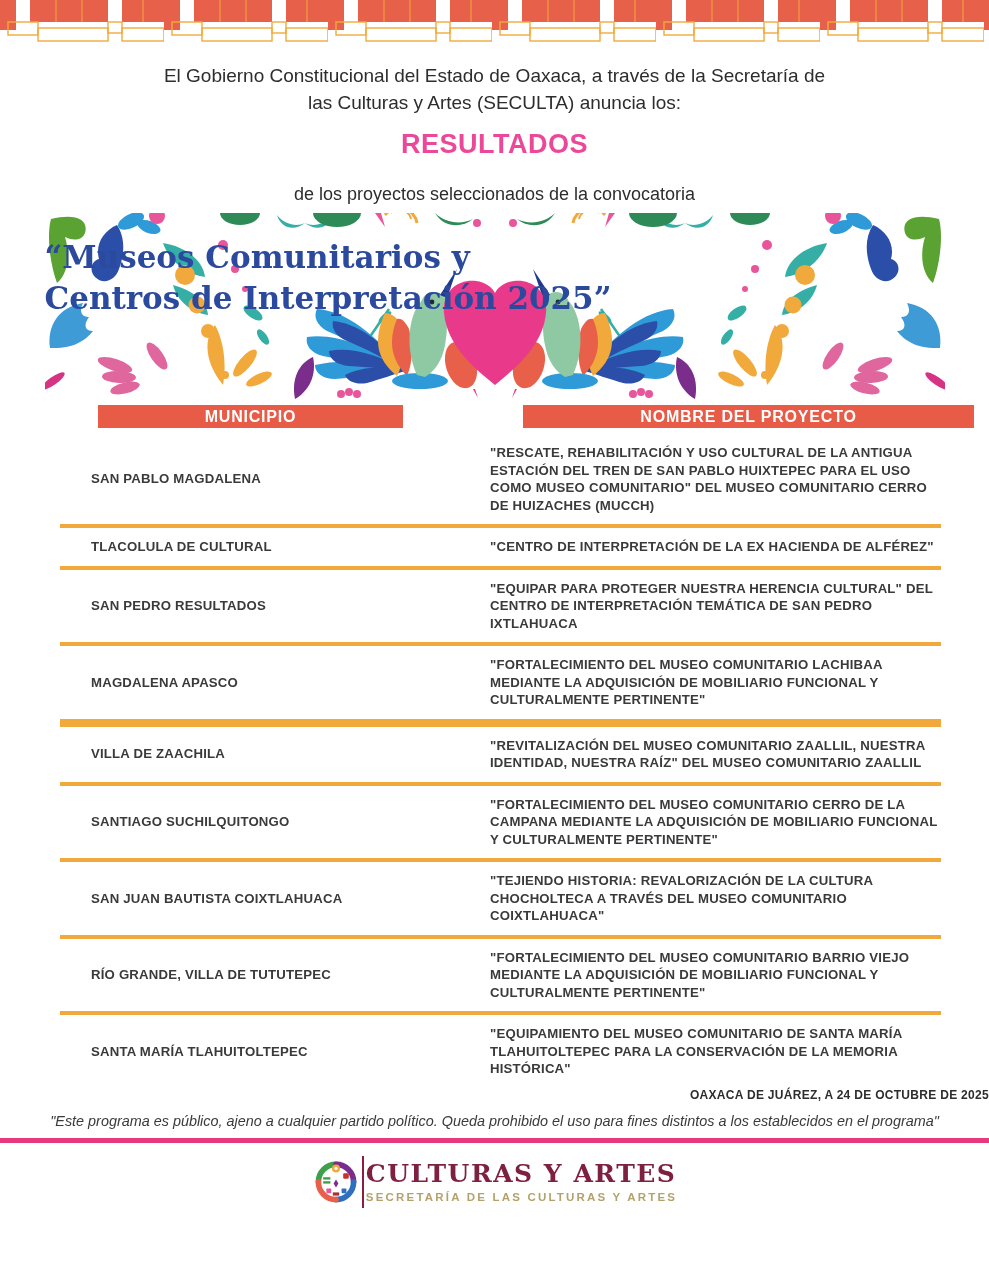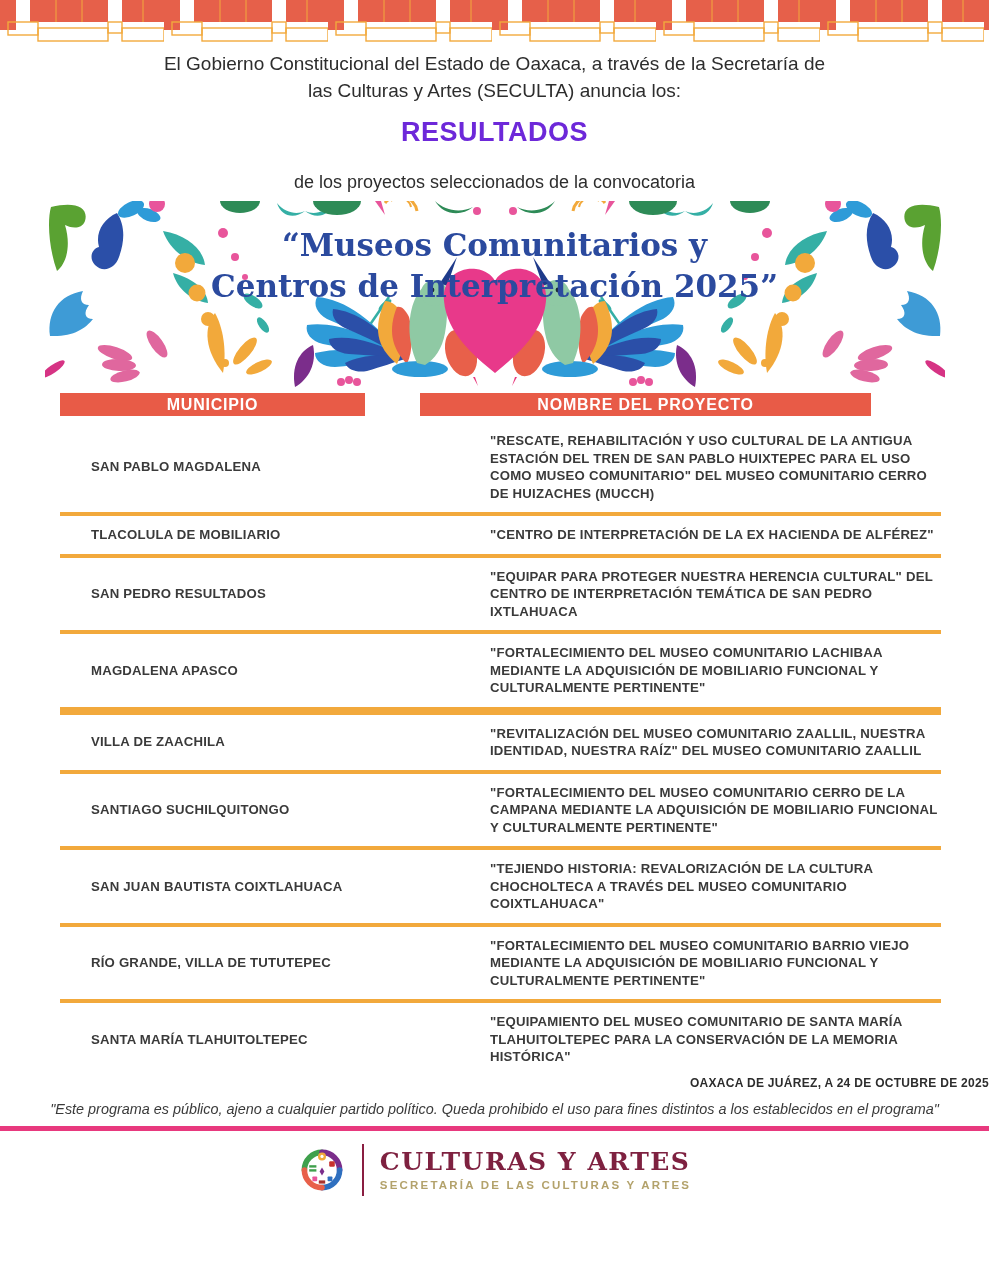--- a/index.html
+++ b/index.html
@@ -3,47 +3,47 @@
 <meta charset="utf-8">
 <style>
   html,body{margin:0;padding:0;background:#ffffff;}
   body{width:989px;font-family:"Liberation Sans", sans-serif;color:#2e2e2e;}
   .page{width:989px;height:1280px;position:relative;overflow:hidden;background:#ffffff;}
 
   
   .greca{display:block;width:989px;height:42px;}
 
   
-  .intro{margin-top:8px;text-align:center;font-size:19px;line-height:27px;color:#2d2d2d;}
-  .results{margin-top:13px;text-align:center;font-size:27px;font-weight:800;letter-spacing:.5px;color:#6d28d9;}
+  .intro{margin-top:20px;text-align:center;font-size:19px;line-height:27px;color:#2d2d2d;}
+  .results{margin-top:13px;text-align:center;font-size:27px;font-weight:800;letter-spacing:.5px;color:#ec4899;}
   .subtitle{margin-top:24px;text-align:center;font-size:18px;color:#2d2d2d;}
 
   
   .banner{position:relative;width:900px;height:186px;margin:8px auto 0 auto;}
   .banner svg{position:absolute;left:0;top:0;}
-  .banner-title{position:absolute;left:0;top:24px;width:100%;text-align:center;z-index:2;
+  .banner-title{position:absolute;left:0;top:24px;width:100%;z-index:2;
     font-family:"DejaVu Serif", serif;font-weight:bold;color:#2b4a9e;font-size:31px;line-height:41px;}
 
   
   .table{width:881px;margin:6px 0 0 60px;}
-  .thead{display:grid;grid-template-columns:305px 451px;column-gap:55px;}
+  .thead{display:grid;grid-template-columns:305px 451px;column-gap:120px;margin-left:38px;}
   .hbar{background:#e85b47;color:#ffffff;font-weight:bold;font-size:16px;letter-spacing:.8px;
     text-align:center;height:23px;line-height:23px;}
   .tbody{margin-top:6px;}
   .trow{display:grid;grid-template-columns:305px 451px;column-gap:125px;padding:10px 0;}
   .cell{font-size:13.2px;line-height:17.5px;font-weight:700;color:#3a3a3a;letter-spacing:.2px;}
   .muni{padding-left:31px;align-self:center;}
   .row-divider{height:4px;background:#f2a93c;}
 
   
   .date-line{margin-top:0;text-align:right;font-size:12px;font-weight:700;color:#2d2d2d;letter-spacing:.3px;}
   .disclaimer{margin-top:11px;text-align:center;font-style:italic;font-size:14.4px;color:#3a3a3a;}
   .accent-line{margin-top:9px;width:989px;height:5px;background:#e8397e;}
 
-  .footer-brand{display:flex;align-items:center;justify-content:center;gap:16px;margin-top:13px;}
+  .footer-brand{display:flex;align-items:center;justify-content:center;gap:2px;margin-top:13px;}
   .brand-divider{width:2px;height:52px;background:#8a1e41;}
   .brand-text{display:flex;flex-direction:column;}
   .brand-title{font-family:"DejaVu Serif", serif;font-weight:bold;font-size:25px;color:#7e2140;letter-spacing:1.5px;line-height:28px;}
   .brand-subtitle{font-size:11.5px;font-weight:bold;color:#b3a26b;letter-spacing:2.2px;margin-top:3px;}
 </style>
 </head>
 <body>
 
 <div class="page">
 
@@ -168,21 +168,21 @@
       <div class="hbar">MUNICIPIO</div>
       <div class="hbar">NOMBRE DEL PROYECTO</div>
     </div>
     <div class="tbody">
         <div class="trow">
           <div class="cell muni">SAN PABLO MAGDALENA</div>
           <div class="cell proj">"RESCATE, REHABILITACIÓN Y USO CULTURAL DE LA ANTIGUA ESTACIÓN DEL TREN DE SAN PABLO HUIXTEPEC PARA EL USO COMO MUSEO COMUNITARIO" DEL MUSEO COMUNITARIO CERRO DE HUIZACHES (MUCCH)</div>
         </div>
         <div class="row-divider"></div>
         <div class="trow">
-          <div class="cell muni">TLACOLULA DE MOBILIARIO</div>
+          <div class="cell muni">TLACOLULA DE CULTURAL</div>
           <div class="cell proj">"CENTRO DE INTERPRETACIÓN DE LA EX HACIENDA DE ALFÉREZ"</div>
         </div>
         <div class="row-divider"></div>
         <div class="trow">
           <div class="cell muni">SAN PEDRO RESULTADOS</div>
           <div class="cell proj">"EQUIPAR PARA PROTEGER NUESTRA HERENCIA CULTURAL" DEL CENTRO DE INTERPRETACIÓN TEMÁTICA DE SAN PEDRO IXTLAHUACA</div>
         </div>
         <div class="row-divider"></div>
         <div class="trow">
           <div class="cell muni">MAGDALENA APASCO</div>

